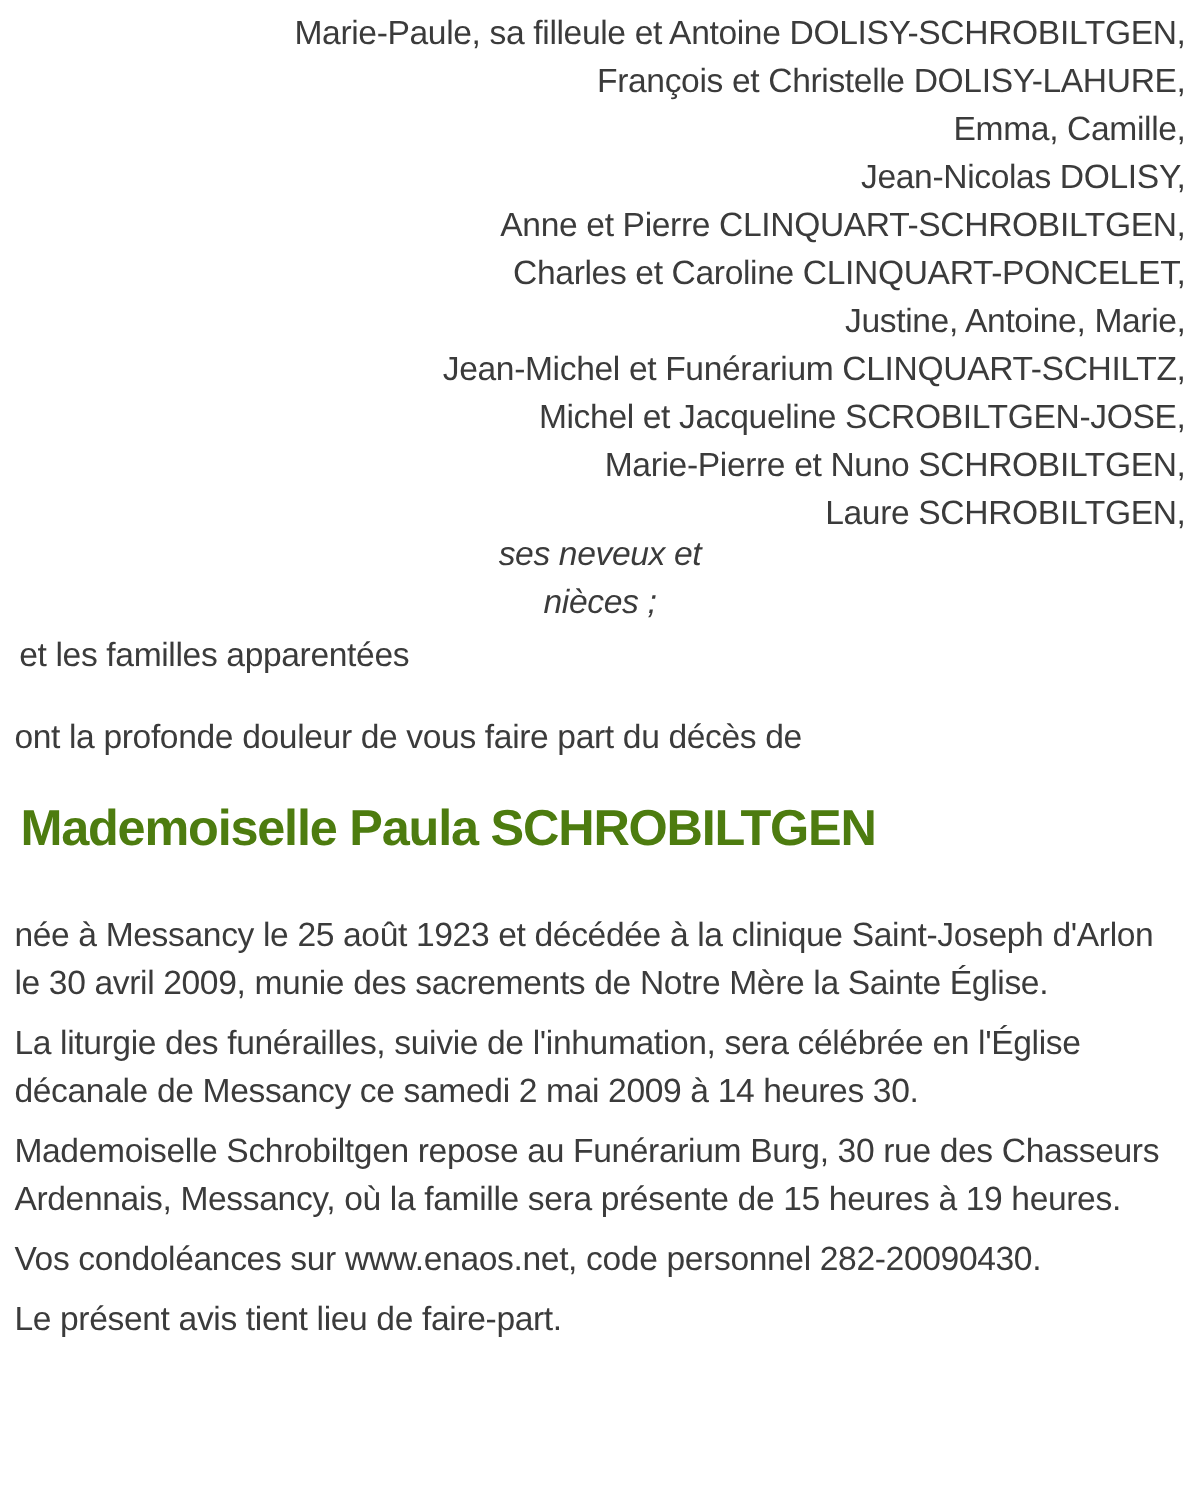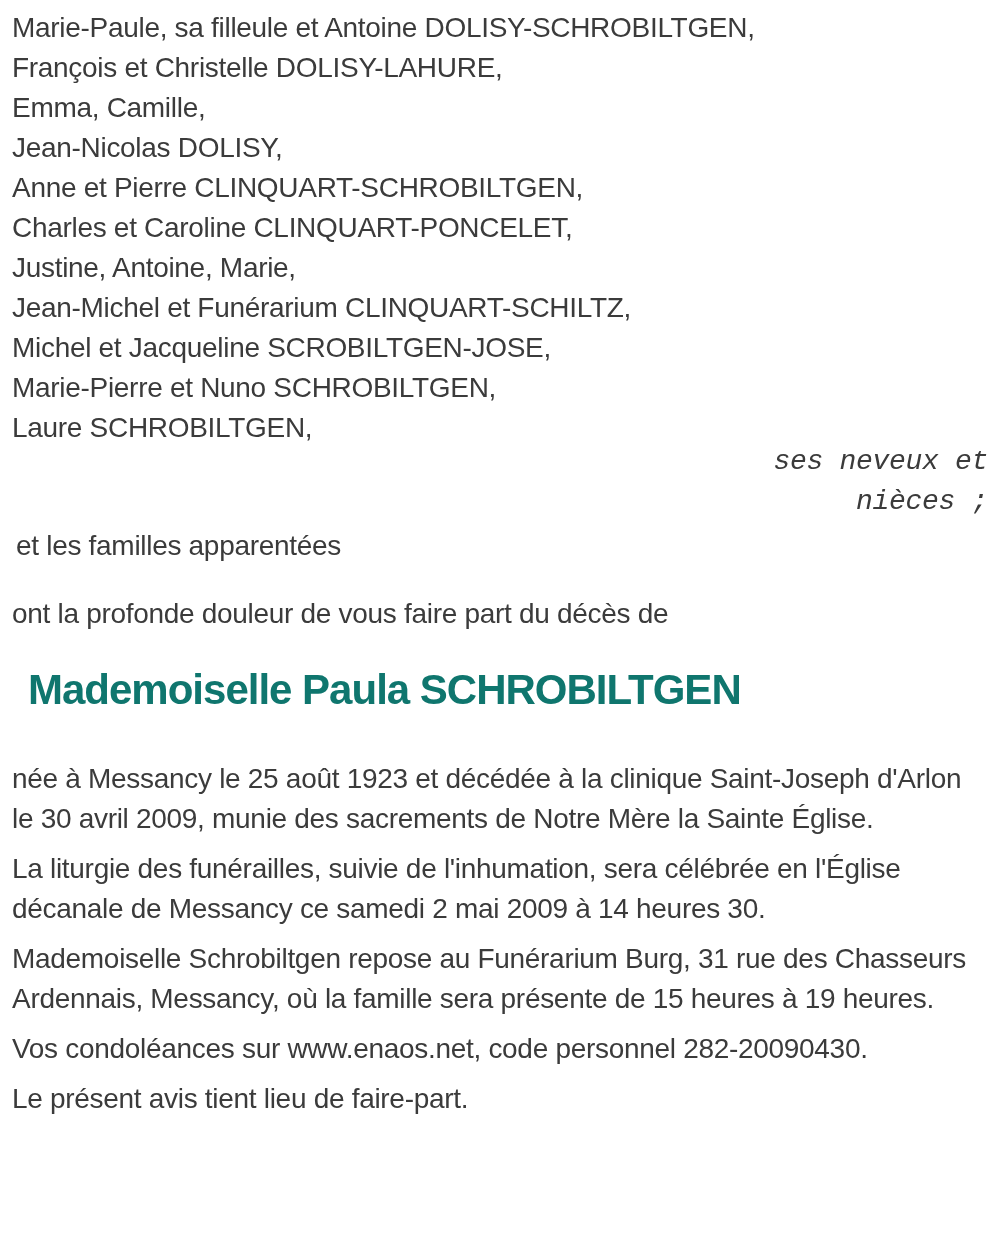--- a/index.html
+++ b/index.html
@@ -14,43 +14,43 @@
     padding: 8px 12px 8px 12px;
     font-family: "Liberation Sans", sans-serif;
     font-size: 28px;
     line-height: 40px;
     letter-spacing: -0.3px;
     color: #3b3b3b;
     overflow: hidden;
   }
   .names-block {
     margin: 0;
+    text-align: right;
   }
   .family-line {
     white-space: nowrap;
   }
   .relation-note {
     margin-top: -6px;
-    text-align: right;
+    text-align: center;
     font-style: italic;
-    font-family: Liberation Mono, monospace;
   }
   .families-line {
     margin: 4px;
   }
   .announcement-line {
     margin-top: 28px;
   }
   h1.deceased-name {
-    margin: 30px 0 0 16px;
+    margin: 30px 0 0 5px;
     font-size: 42px;
     line-height: 52px;
     font-weight: bold;
     letter-spacing: -1px;
-    color: #0f766e;
+    color: #4d7c0f;
     font-stretch: condensed;
   }
   .body-paragraphs p {
     margin: 10px 0 0 0;
     max-width: 976px;
   }
   .body-paragraphs p.first {
     margin-top: 43px;
   }
 </style>
@@ -78,16 +78,16 @@
 
 <div class="families-line">et les familles apparentées</div>
 
 <div class="announcement-line">ont la profonde douleur de vous faire part du décès de</div>
 
 <h1 class="deceased-name">Mademoiselle Paula SCHROBILTGEN</h1>
 
 <div class="body-paragraphs">
   <p class="first">née à Messancy le 25 août 1923 et décédée à la clinique Saint-Joseph d'Arlon le 30 avril 2009, munie des sacrements de Notre Mère la Sainte Église.</p>
   <p>La liturgie des funérailles, suivie de l'inhumation, sera célébrée en l'Église décanale de Messancy ce samedi 2 mai 2009 à 14 heures 30.</p>
-  <p>Mademoiselle Schrobiltgen repose au Funérarium Burg, 31 rue des Chasseurs Ardennais, Messancy, où la famille sera présente de 15 heures à 19 heures.</p>
+  <p>Mademoiselle Schrobiltgen repose au Funérarium Burg, 30 rue des Chasseurs Ardennais, Messancy, où la famille sera présente de 15 heures à 19 heures.</p>
   <p>Vos condoléances sur www.enaos.net, code personnel 282-20090430.</p>
   <p>Le présent avis tient lieu de faire-part.</p>
 </div>
 
 </body></html>

